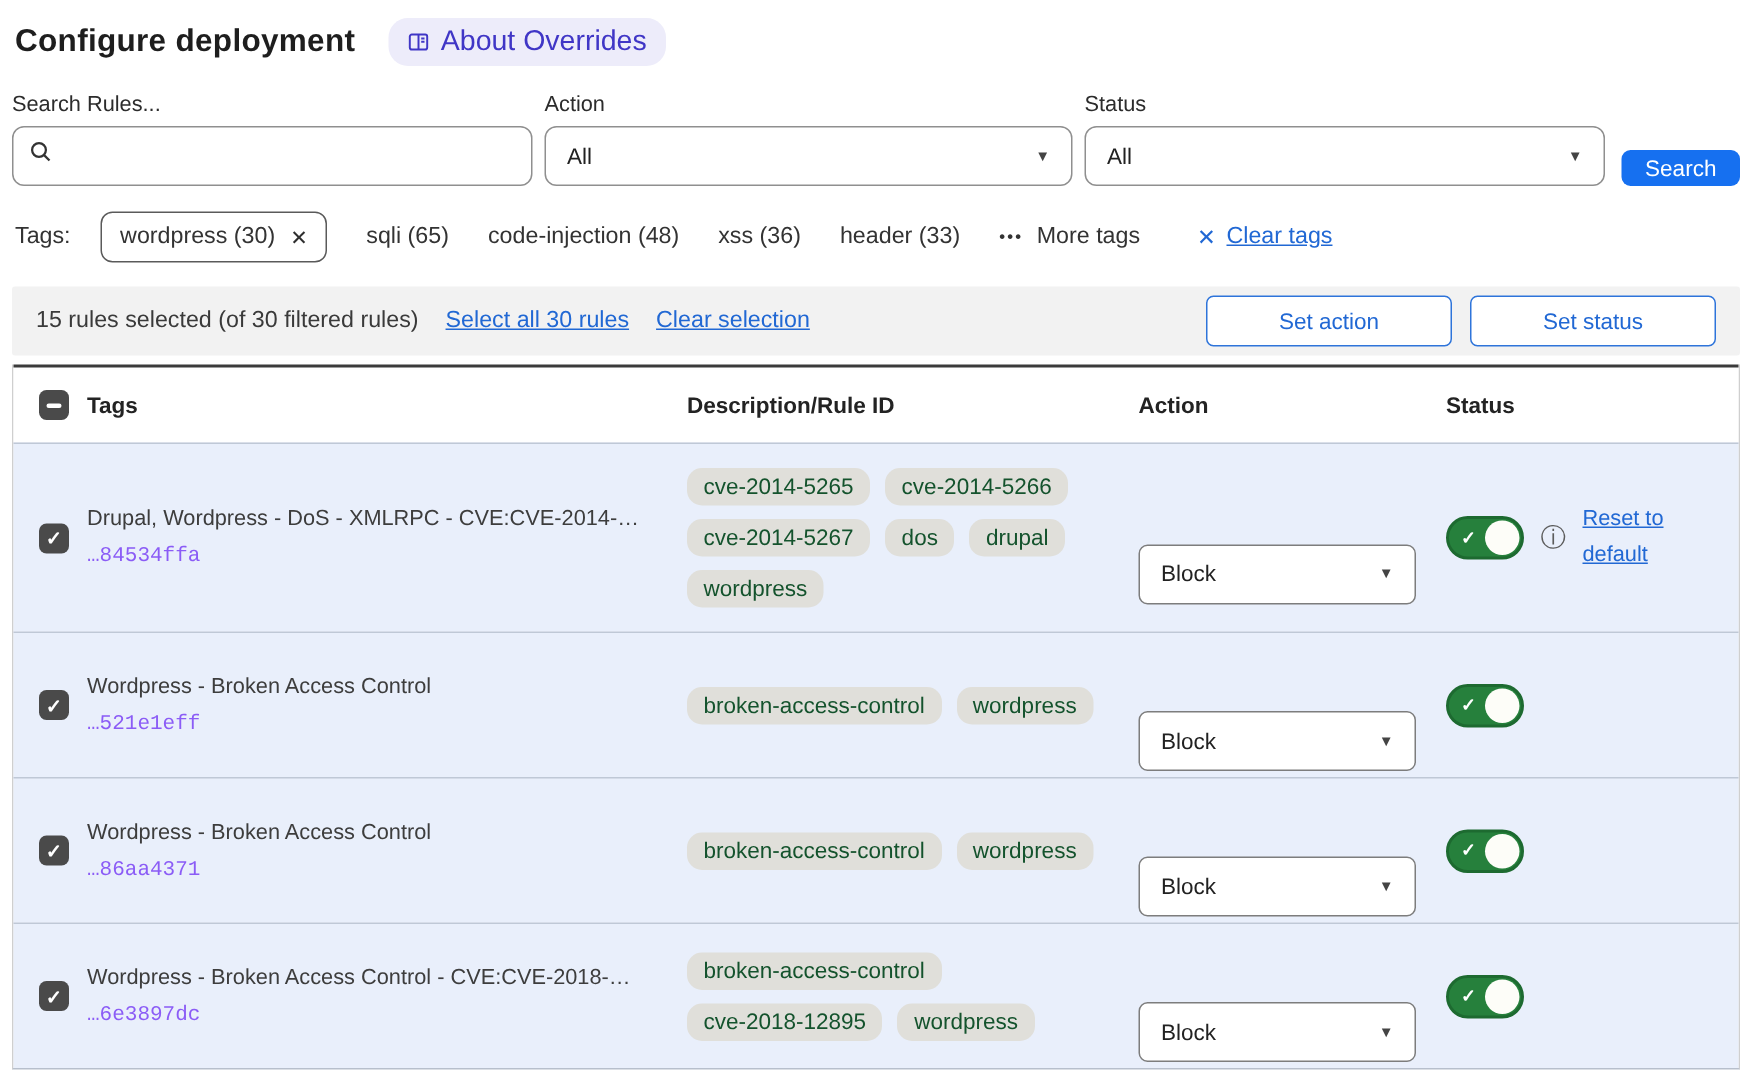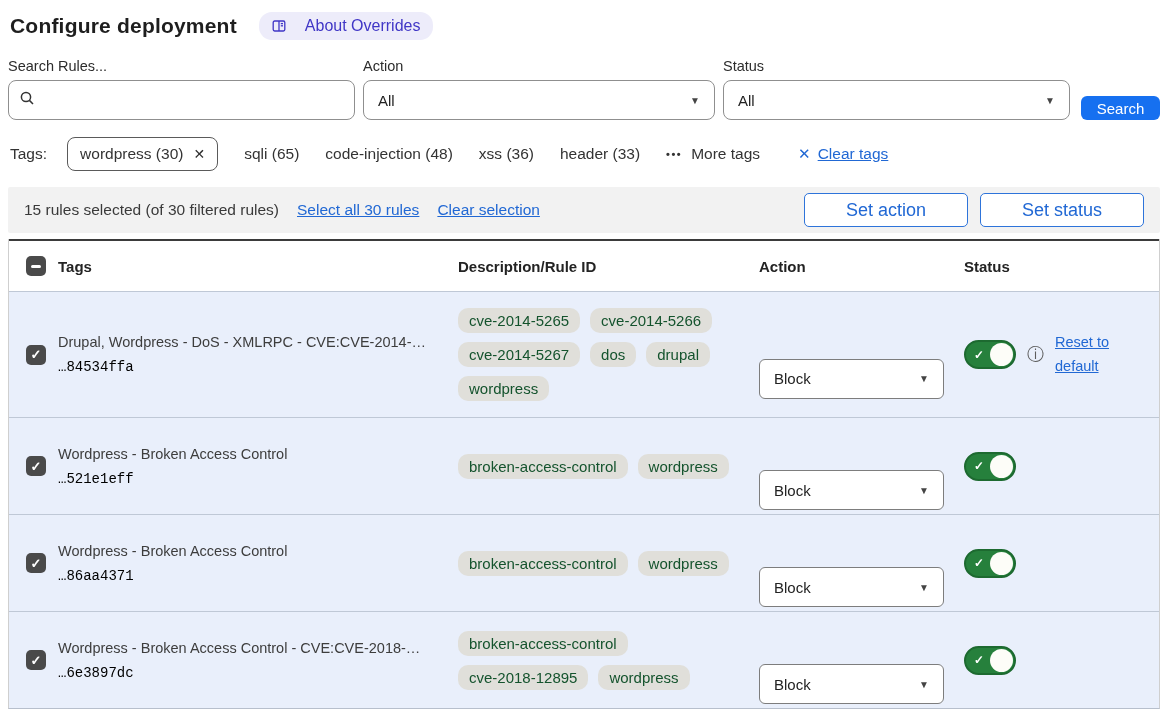--- a/index.html
+++ b/index.html
@@ -8,23 +8,23 @@
     width:1167px; height:718px; overflow:hidden;
     font-family:"Liberation Sans", sans-serif;
     color:#3d3d3d;
   }
   .page { padding:10px 7px 0 8px; }
 
   
   .title-row { display:flex; align-items:center; gap:22px; padding:2px 2px 10px 2px; }
   .title-row h1 { font-size:21px; font-weight:700; color:#1e1e1e; letter-spacing:.2px; }
   .badge {
-    display:inline-flex; align-items:center; gap:19px;
+    display:inline-flex; align-items:center; gap:8px;
     background:#edecfa; color:#4036c6;
-    border-radius:13px; padding:5px 13px; font-size:16px; cursor:pointer;
+    border-radius:13px; padding:5px 13px; font-size:19px; cursor:pointer;
   }
   .badge svg { display:block; }
 
   
   .filters { display:flex; align-items:flex-end; gap:8px; padding-top:8px; }
   .filter label { display:block; font-size:14.5px; color:#2c2c2c; margin-bottom:6px; }
   .search-box {
     width:347px; height:40px; border:1px solid #8f8f8f; border-radius:8px;
     display:flex; align-items:center; padding:0 10px; gap:8px; background:#fff;
   }
@@ -59,21 +59,21 @@
 
   
   .selection-bar {
     background:#f2f2f2; border-radius:2px; height:46px; margin-bottom:6px;
     display:flex; align-items:center; padding:0 16px; gap:18px; font-size:15.5px; color:#3a3a3a;
   }
   .selection-bar a { color:#2168d4; text-decoration:underline; cursor:pointer; }
   .sel-actions { margin-left:auto; display:flex; gap:12px; }
   .outline-btn {
     width:164px; height:34px; background:#fff; border:1px solid #2e74da; border-radius:5px;
-    color:#2168d4; font-size:18px; font-family:inherit; cursor:pointer;
+    color:#2168d4; font-size:15px; font-family:inherit; cursor:pointer;
   }
 
   
   .rules-table { border-left:1px solid #cfcfcf; border-right:1px solid #cfcfcf; border-bottom:1px solid #b7bfcc; }
   .thead {
     border-top:2px solid #3b3b3b; background:#fff; height:52px;
   }
   .trow {
     display:grid; grid-template-columns:49px 400px 301px 205px 1fr;
     align-items:center;
@@ -87,21 +87,21 @@
   .checkbox .mark { color:#fff; font-size:13px; font-weight:700; line-height:1; }
   .checkbox .minus { width:10px; height:3px; background:#fff; border-radius:2px; }
 
   .rrow { background:#e9effb; border-top:1px solid #bfc8d6; }
   .rrow:first-of-type { border-top:1px solid #c9ccd4; }
   .r-tall { height:126px; }
   .r-std { height:97px; }
 
   .desc-cell { padding-right:14px; }
   .desc-title { font-size:14.5px; color:#3d3d3d; margin-bottom:9px; }
-  .rule-id { font-family:"Liberation Mono","DejaVu Sans Mono",monospace; font-size:14px; color:#000000; }
+  .rule-id { font-family:"Liberation Mono","DejaVu Sans Mono",monospace; font-size:14px; color:#8b5cf6; }
 
   .tags-cell { display:flex; flex-wrap:wrap; gap:9px 10px; padding-right:18px; align-content:center; }
   .pill {
     background:#e0dfda; color:#14532d; font-size:15px;
     padding:4px 11px; border-radius:10px; white-space:nowrap;
   }
 
   .action-cell .selectbox { width:185px; border-color:#7d7d7d; border-radius:6px;margin-top:48px; }
 
   .status-cell { display:flex; align-items:center; gap:11px; }

